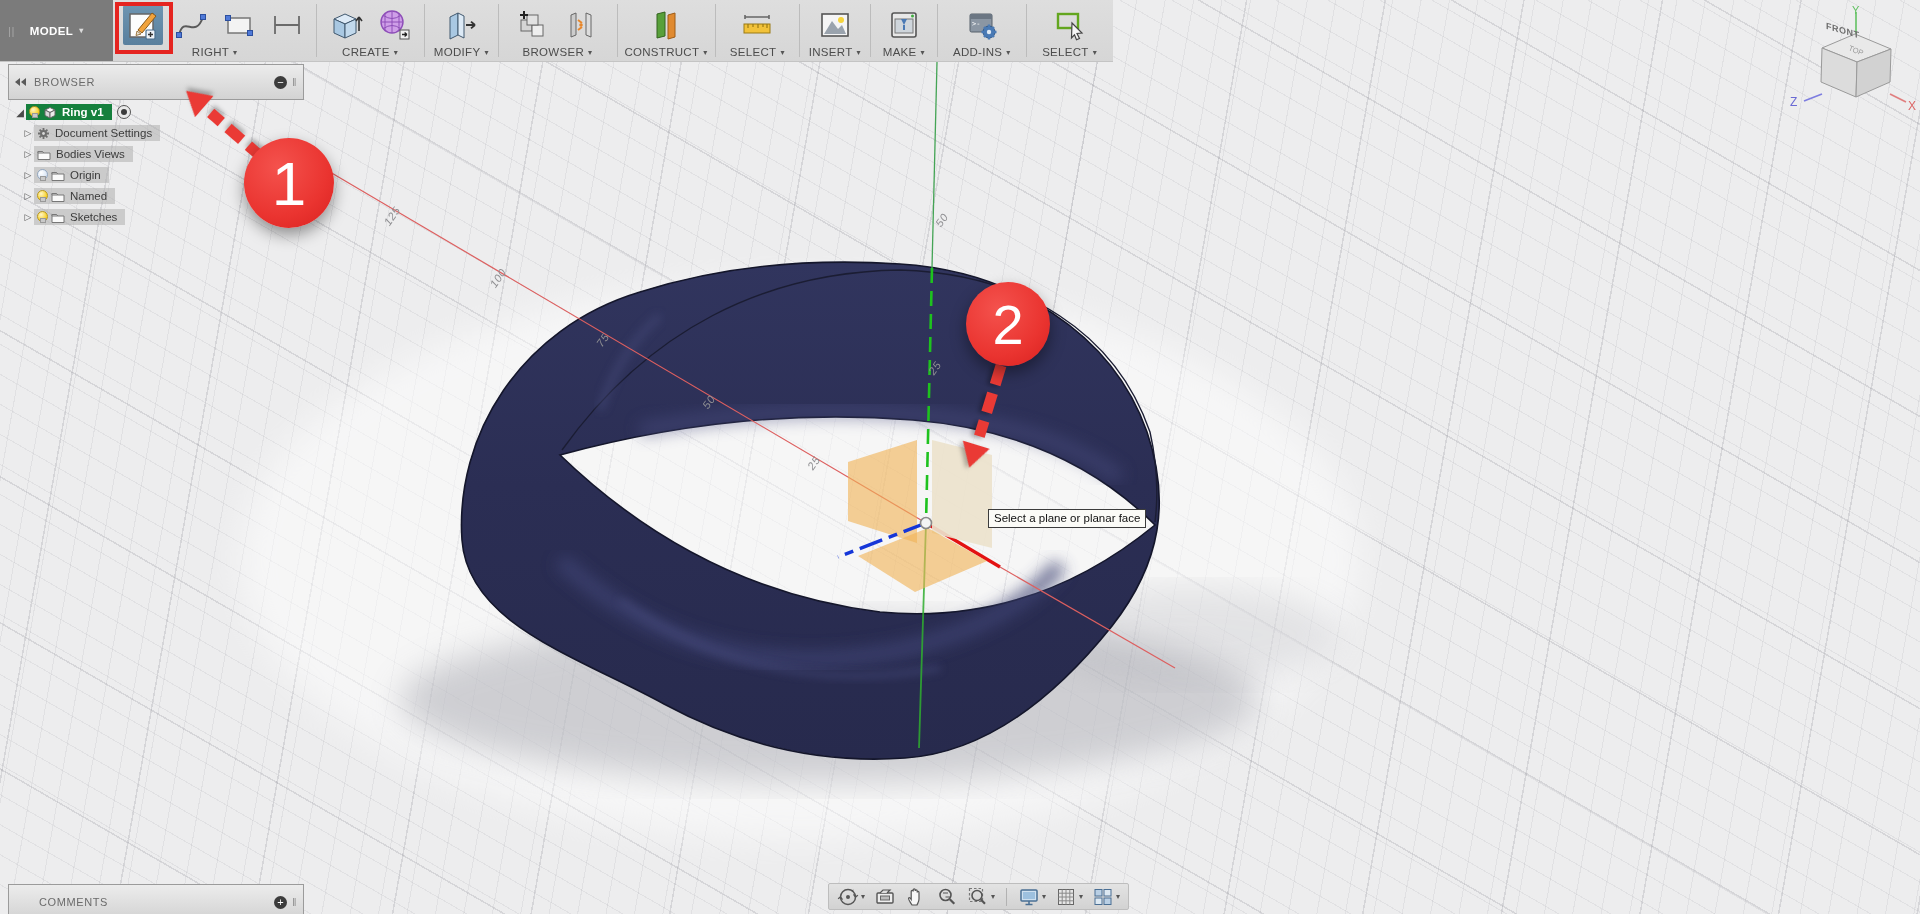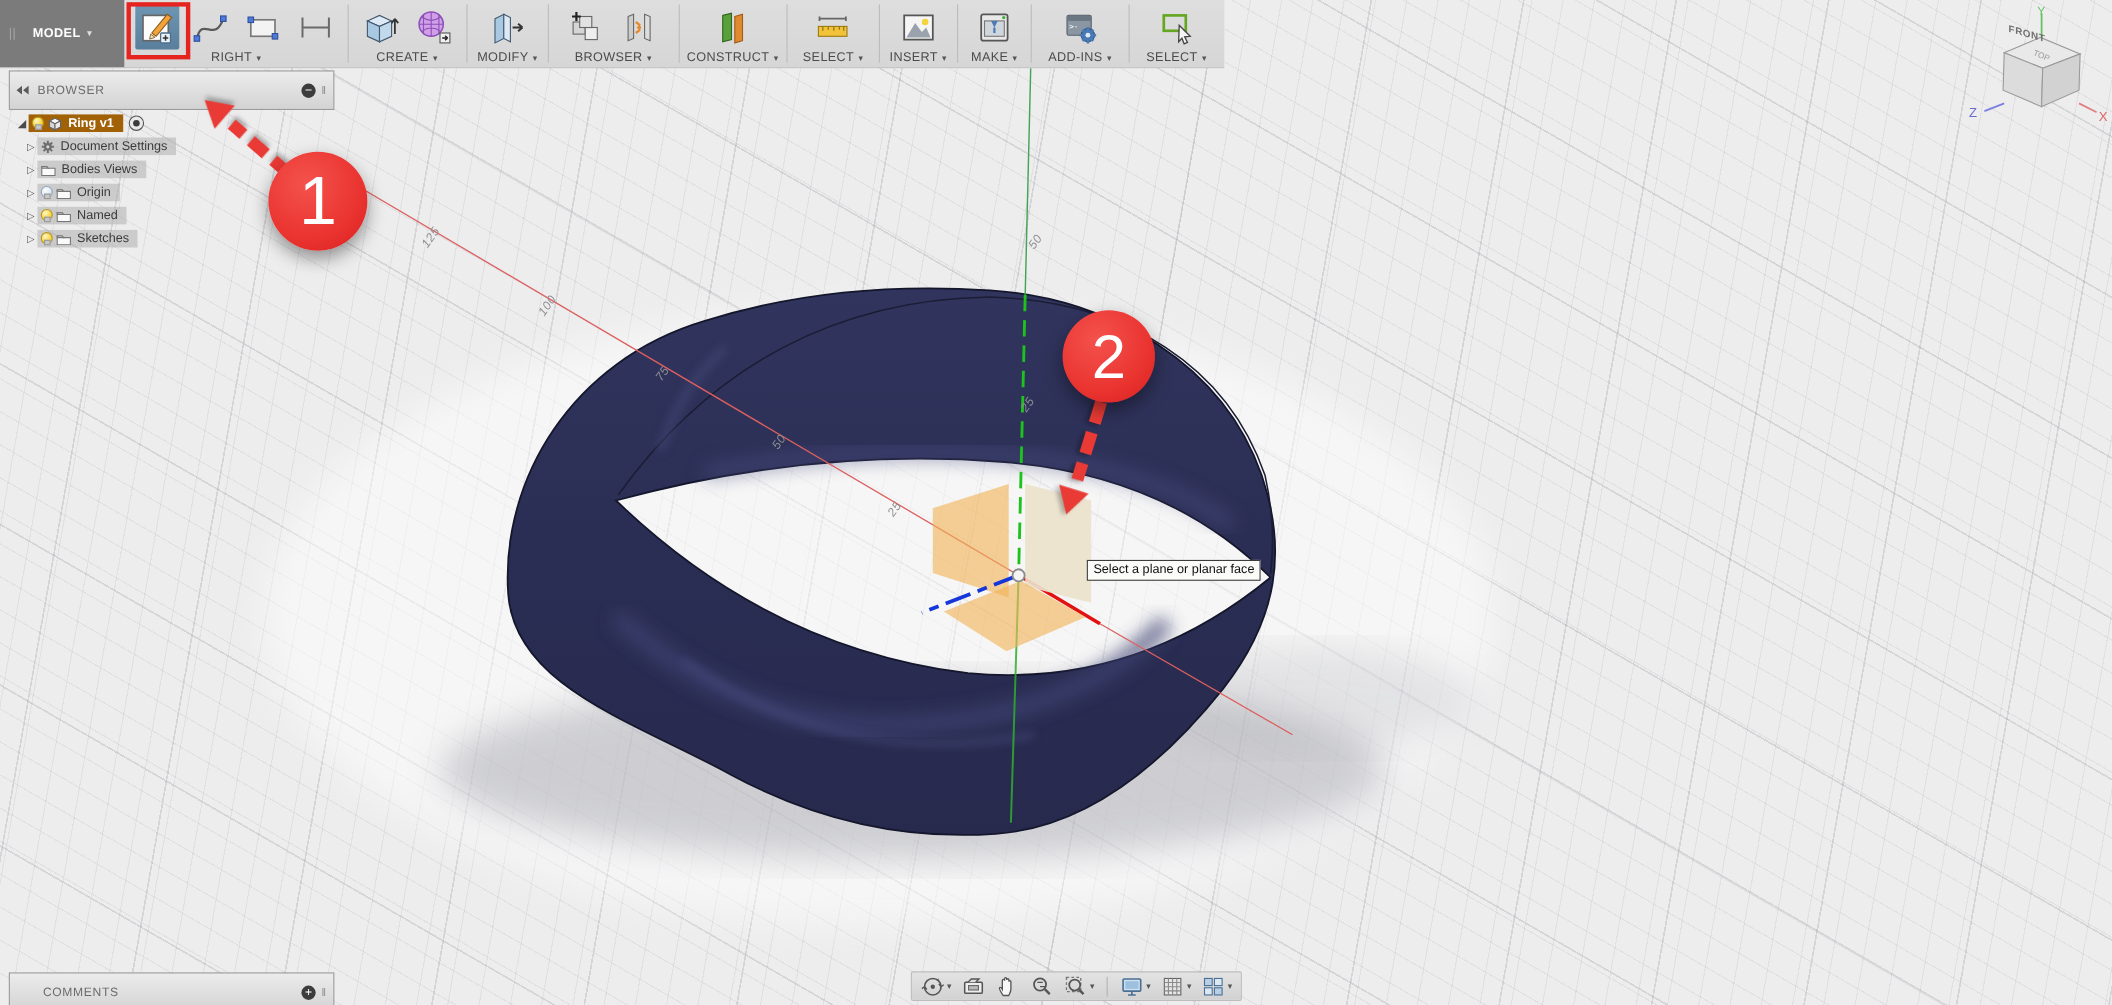--- a/index.html
+++ b/index.html
@@ -61,21 +61,21 @@
   .panel-grip { color:#8a8a8a; font-size:10px; margin-left:5px; }
   .collapse-icon { display:flex; gap:1px; cursor:pointer; }
   .collapse-icon b { width:0; height:0; border-top:4px solid transparent;
     border-bottom:4px solid transparent; border-right:5px solid #5a5a5a; }
 
   .tree { margin-top:4px; font-size:11.5px; color:#3b3b3b; }
   .trow { display:flex; align-items:center; height:16px; margin-bottom:5px; cursor:pointer; }
   .texp { width:12px; margin-left:14px; color:#555; font-size:9px; text-align:center; }
   .trow .chip { display:flex; align-items:center; height:16px;
     background:rgba(175,175,175,.55); padding:0 8px 0 3px; gap:5px; }
-  .trow.root .chip { background:#a16207; color:#fff; font-weight:bold; }
+  .trow.root .chip { background:#15803d; color:#fff; font-weight:bold; }
   .trow.root .texp { margin-left:6px; color:#4a4a4a; font-size:10px; }
   .bulb { width:9px; height:12px; position:relative; }
   .bulb::before { content:""; position:absolute; left:0; top:0; width:9px; height:9px;
     border-radius:50%; background:radial-gradient(circle at 35% 30%, #fff6c8, #f8d22e 65%, #d8a81c);
     border:1px solid #b99hairline; border:1px solid #b9971d; }
   .bulb::after { content:""; position:absolute; left:2.5px; bottom:0; width:4px; height:3px;
     background:#c9c9c9; border:1px solid #999; }
   .bulb.off::before { background:radial-gradient(circle at 35% 30%, #ffffff, #dde8f6 60%, #b9c9dd);
     border-color:#93a7bf; }
   .radio-target { width:14px; height:14px; border-radius:50%; border:1.5px solid #555;

